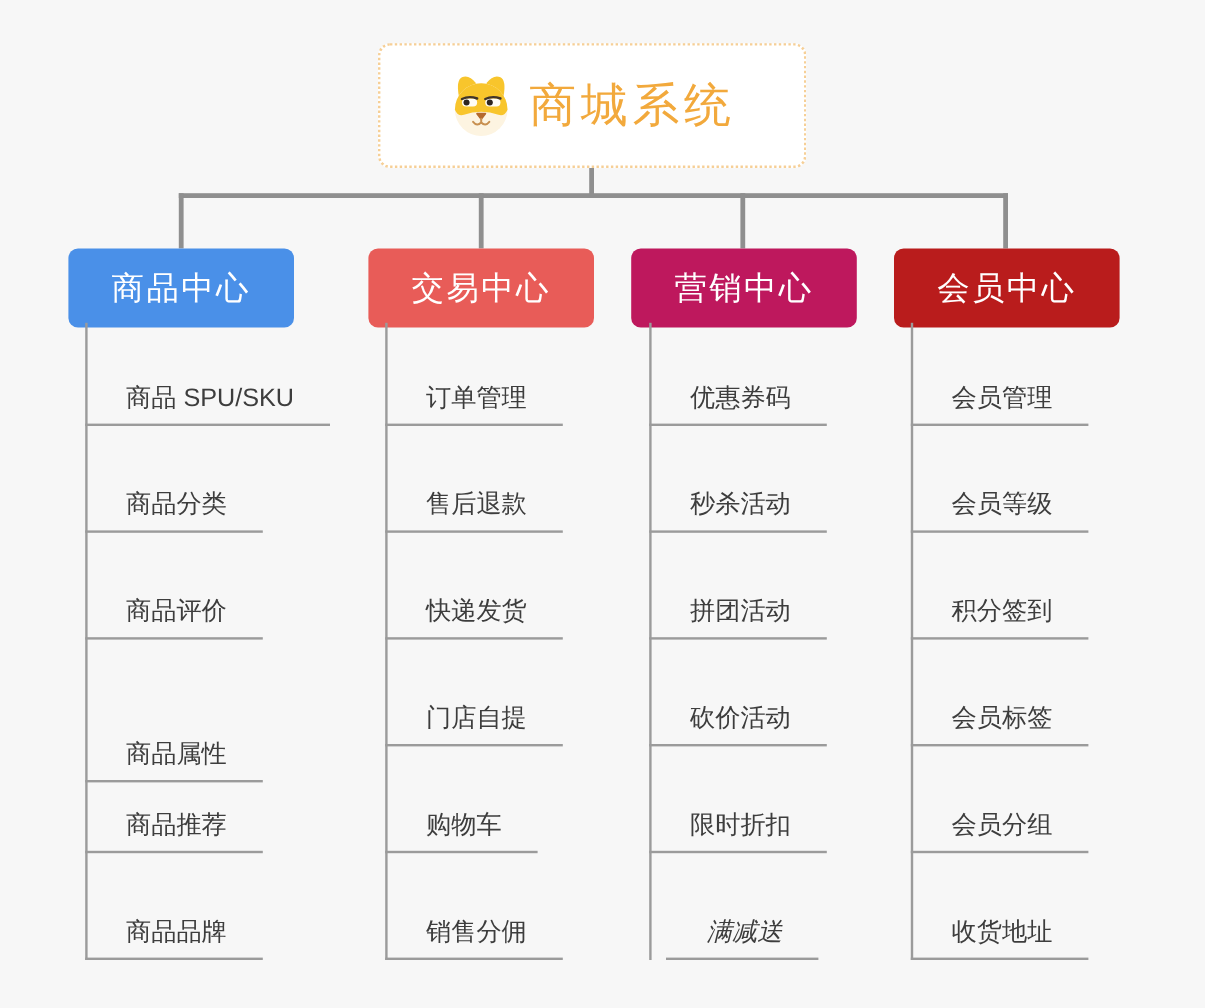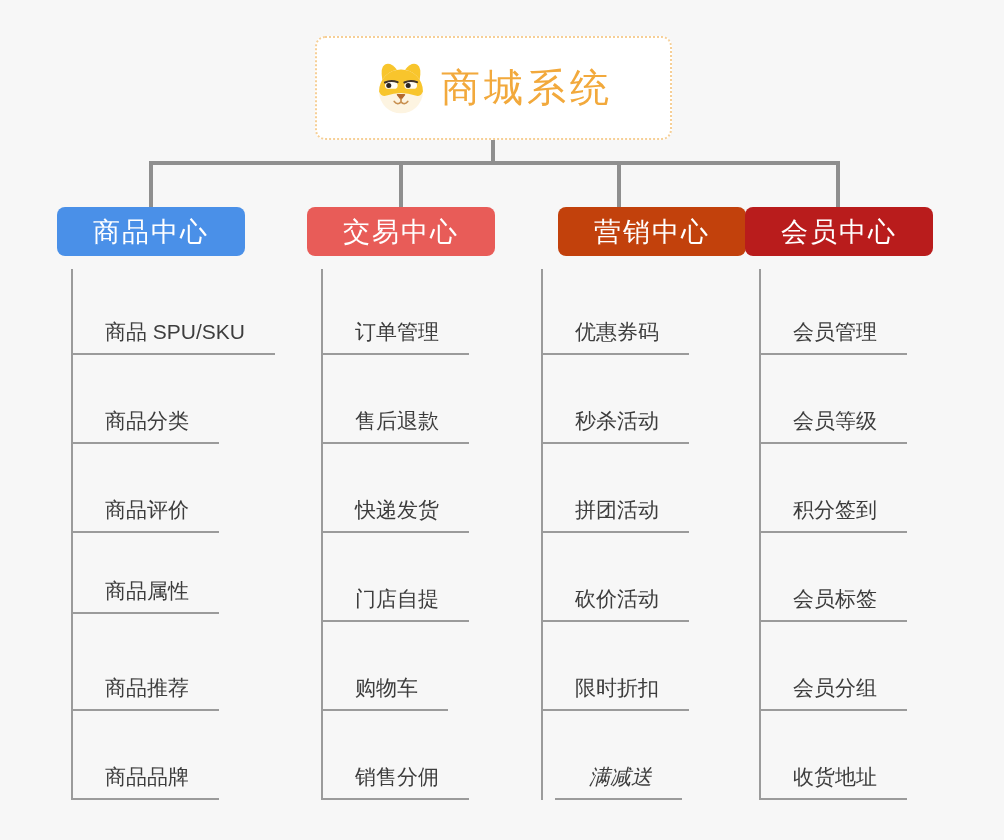--- a/index.html
+++ b/index.html
@@ -10,21 +10,21 @@
   
   .root-node { position:absolute; left:315px; top:36px; width:357px; height:104px;
     background:#ffffff; border:2px dotted #f6cf96; border-radius:10px; box-sizing:border-box;
     display:flex; align-items:center; justify-content:center; gap:13px; cursor:pointer; }
   .root-title { font-size:39px; color:#f2a93c; letter-spacing:4px; white-space:nowrap; }
 
   
   .conn { position:absolute; background:#8f8f8f; }
 
   
-  .branch { position:absolute; top:207px; width:188px; height:49px; border-radius:8px;
+  .branch { position:absolute; top:207px; width:188px; height:66px; border-radius:8px;
     color:#ffffff; font-size:27px; letter-spacing:2px; display:flex; align-items:center;
     justify-content:center; cursor:pointer; white-space:nowrap; }
 
   
   .vline { position:absolute; top:269px; width:2px; height:531px; background:#9b9b9b; }
 
   
   .leaf { position:absolute; font-size:21px; line-height:26px; color:#3d3d3d;
     padding:0 30px 8px 34px; border-bottom:2px solid #9b9b9b; white-space:nowrap;
     cursor:pointer; }
@@ -59,36 +59,36 @@
     </span>
     <span class="root-title">商城系统</span>
   </div>
 
   <div class="branch" style="left: 57px; background: rgb(74, 144, 232);">
       <span>商品中心</span>
     </div>
   <div class="branch" style="left: 307px; background: rgb(232, 92, 88);">
       <span>交易中心</span>
     </div>
-  <div class="branch" style="left: 526px; background: #c2410c; margin-left: 32px;">
+  <div class="branch" style="left: 526px; background: #be185d;">
       <span>营销中心</span>
     </div>
   <div class="branch" style="left: 745px; background: #b91c1c;">
       <span>会员中心</span>
     </div>
 
   <div class="vline" style="left:71px;"></div>
   <div class="vline" style="left:321px;"></div>
   <div class="vline" style="left:541px;"></div>
   <div class="vline" style="left:759px;"></div>
 
   <div class="leaf" style="left:71px; top:319px;">商品 SPU/SKU</div>
   <div class="leaf" style="left:71px; top:408px;">商品分类</div>
   <div class="leaf" style="left:71px; top:497px;">商品评价</div>
-  <div class="leaf" style="left:71px; top:578px;">商品属性</div>
+  <div class="leaf" style="left:71px; top:616px;">商品属性</div>
   <div class="leaf" style="left:71px; top:675px;">商品推荐</div>
   <div class="leaf" style="left:71px; top:764px;">商品品牌</div>
 
   <div class="leaf" style="left:321px; top:319px;">订单管理</div>
   <div class="leaf" style="left:321px; top:408px;">售后退款</div>
   <div class="leaf" style="left:321px; top:497px;">快递发货</div>
   <div class="leaf" style="left:321px; top:586px;">门店自提</div>
   <div class="leaf" style="left:321px; top:675px;">购物车</div>
   <div class="leaf" style="left:321px; top:764px;">销售分佣</div>
 

